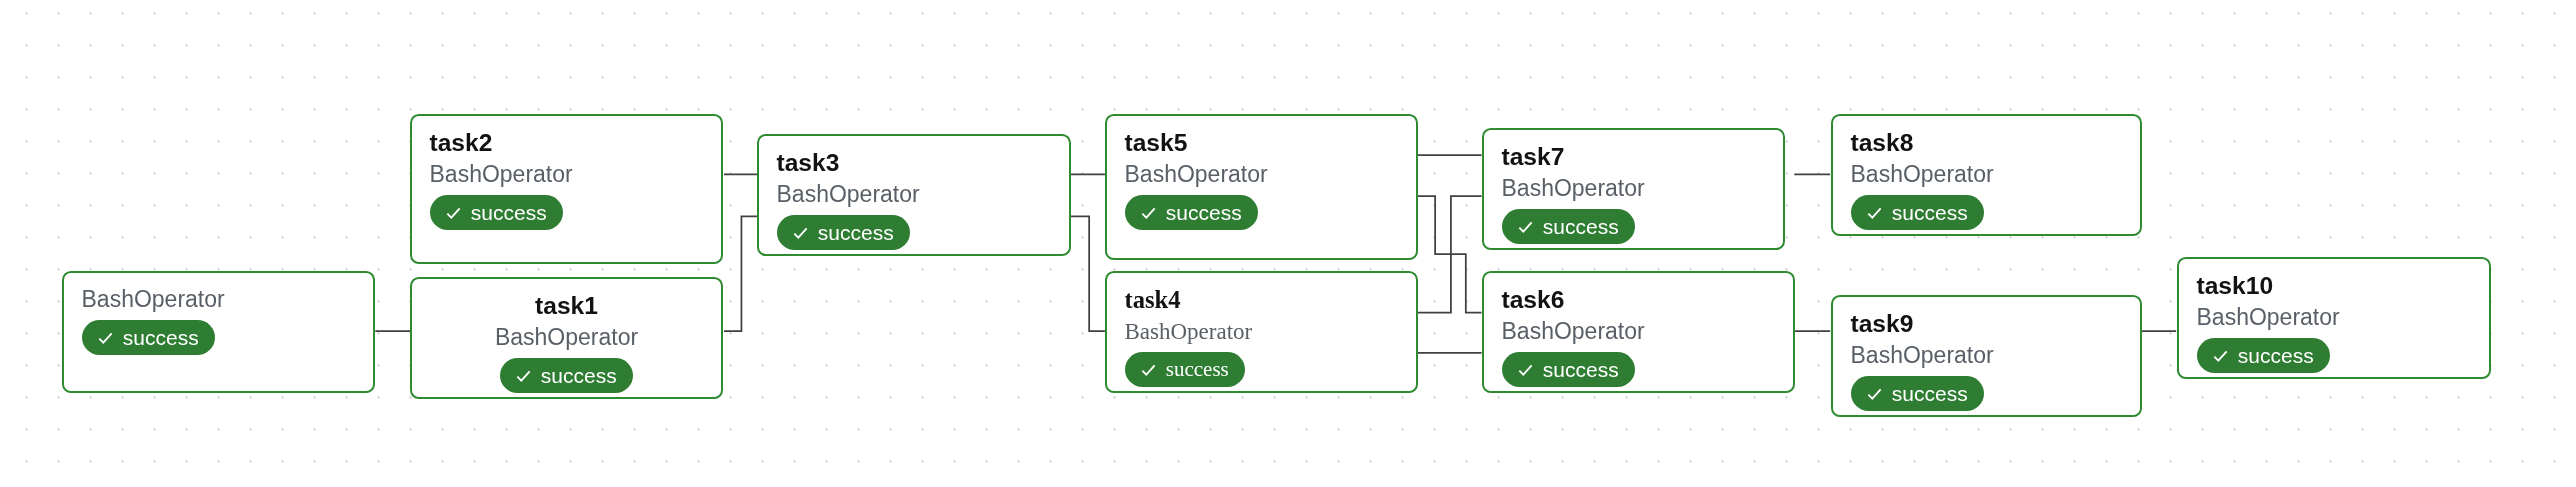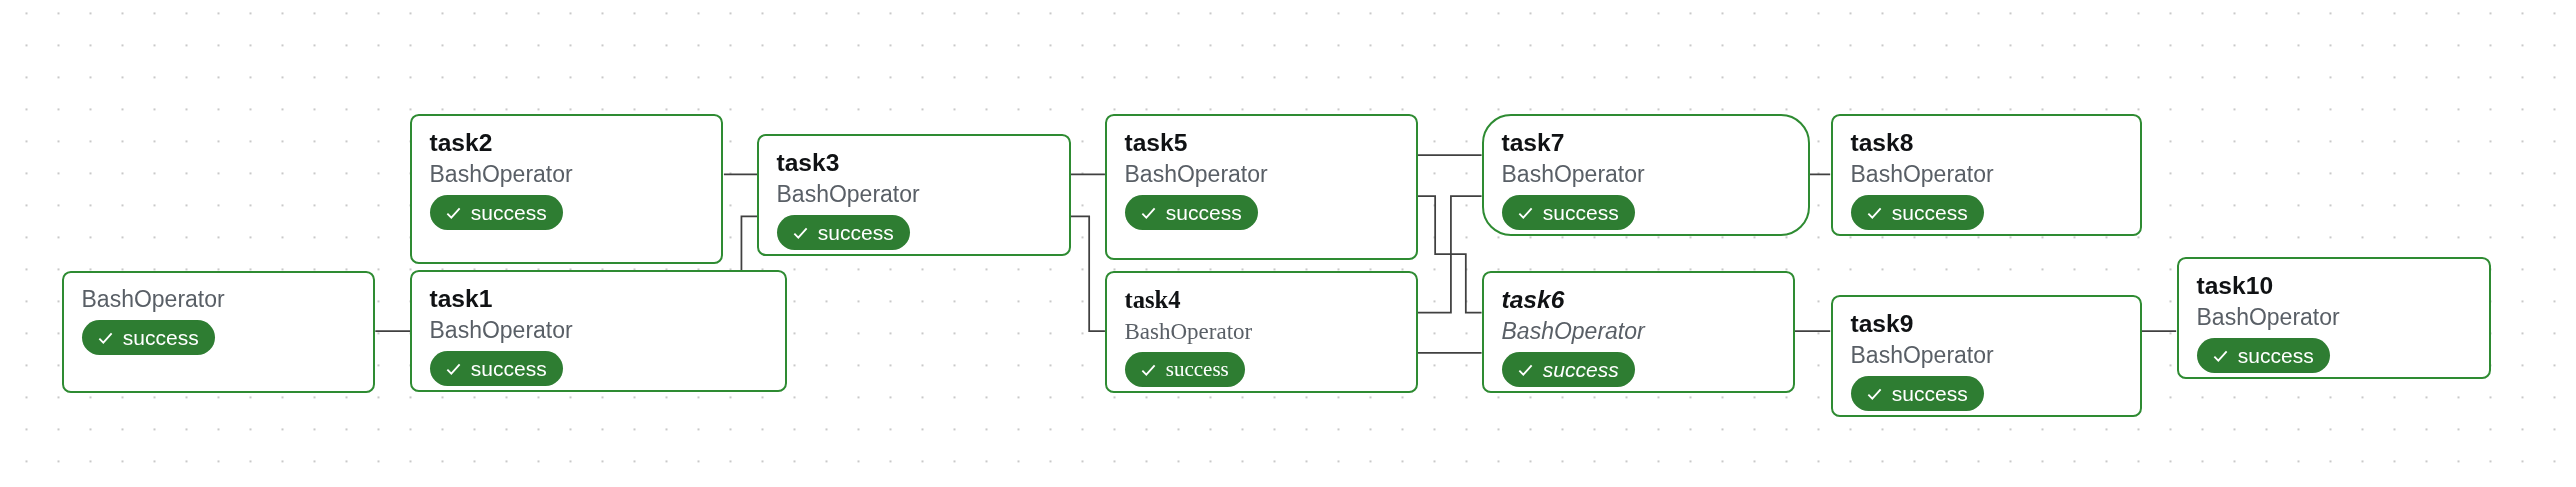--- a/index.html
+++ b/index.html
@@ -103,21 +103,21 @@
   <div class="nodes-layer">
       <div class="node" style="left: 62px; top: 271px; width: 313px; height: 122px;">
     <div class="node-subtitle">BashOperator</div>
     <div class="badge">
       <svg class="check" viewBox="0 0 17 14">
         <polyline points="1.5,7.5 6,12 15.5,1.5"></polyline>
       </svg>
       <span class="badge-label">success</span>
     </div>
   </div>
-      <div class="node" style="left: 410px; top: 270px; width: 377px; height: 122px;">
+      <div class="node" style="left: 410px; top: 277px; width: 313px; height: 122px; text-align: center;">
     <div class="node-title">task1</div>
     <div class="node-subtitle">BashOperator</div>
     <div class="badge">
       <svg class="check" viewBox="0 0 17 14">
         <polyline points="1.5,7.5 6,12 15.5,1.5"></polyline>
       </svg>
       <span class="badge-label">success</span>
     </div>
   </div>
       <div class="node" style="left: 410px; top: 114px; width: 313px; height: 150px;">
@@ -153,31 +153,31 @@
       <div class="node" style="left: 1105px; top: 114px; width: 313px; height: 146px;">
     <div class="node-title">task5</div>
     <div class="node-subtitle">BashOperator</div>
     <div class="badge">
       <svg class="check" viewBox="0 0 17 14">
         <polyline points="1.5,7.5 6,12 15.5,1.5"></polyline>
       </svg>
       <span class="badge-label">success</span>
     </div>
   </div>
-      <div class="node" style="left: 1482px; top: 271px; width: 313px; height: 122px; font-style: italic;">
+      <div class="node" style="left: 1482px; top: 271px; width: 313px; height: 122px;">
     <div class="node-title">task6</div>
     <div class="node-subtitle">BashOperator</div>
     <div class="badge">
       <svg class="check" viewBox="0 0 17 14">
         <polyline points="1.5,7.5 6,12 15.5,1.5"></polyline>
       </svg>
       <span class="badge-label">success</span>
     </div>
   </div>
-      <div class="node" style="left: 1482px; top: 114px; width: 328px; height: 122px; border-radius: 29px;">
+      <div class="node" style="left: 1482px; top: 128px; width: 303px; height: 122px;">
     <div class="node-title">task7</div>
     <div class="node-subtitle">BashOperator</div>
     <div class="badge">
       <svg class="check" viewBox="0 0 17 14">
         <polyline points="1.5,7.5 6,12 15.5,1.5"></polyline>
       </svg>
       <span class="badge-label">success</span>
     </div>
   </div>
       <div class="node" style="left: 1831px; top: 114px; width: 311px; height: 122px;">

